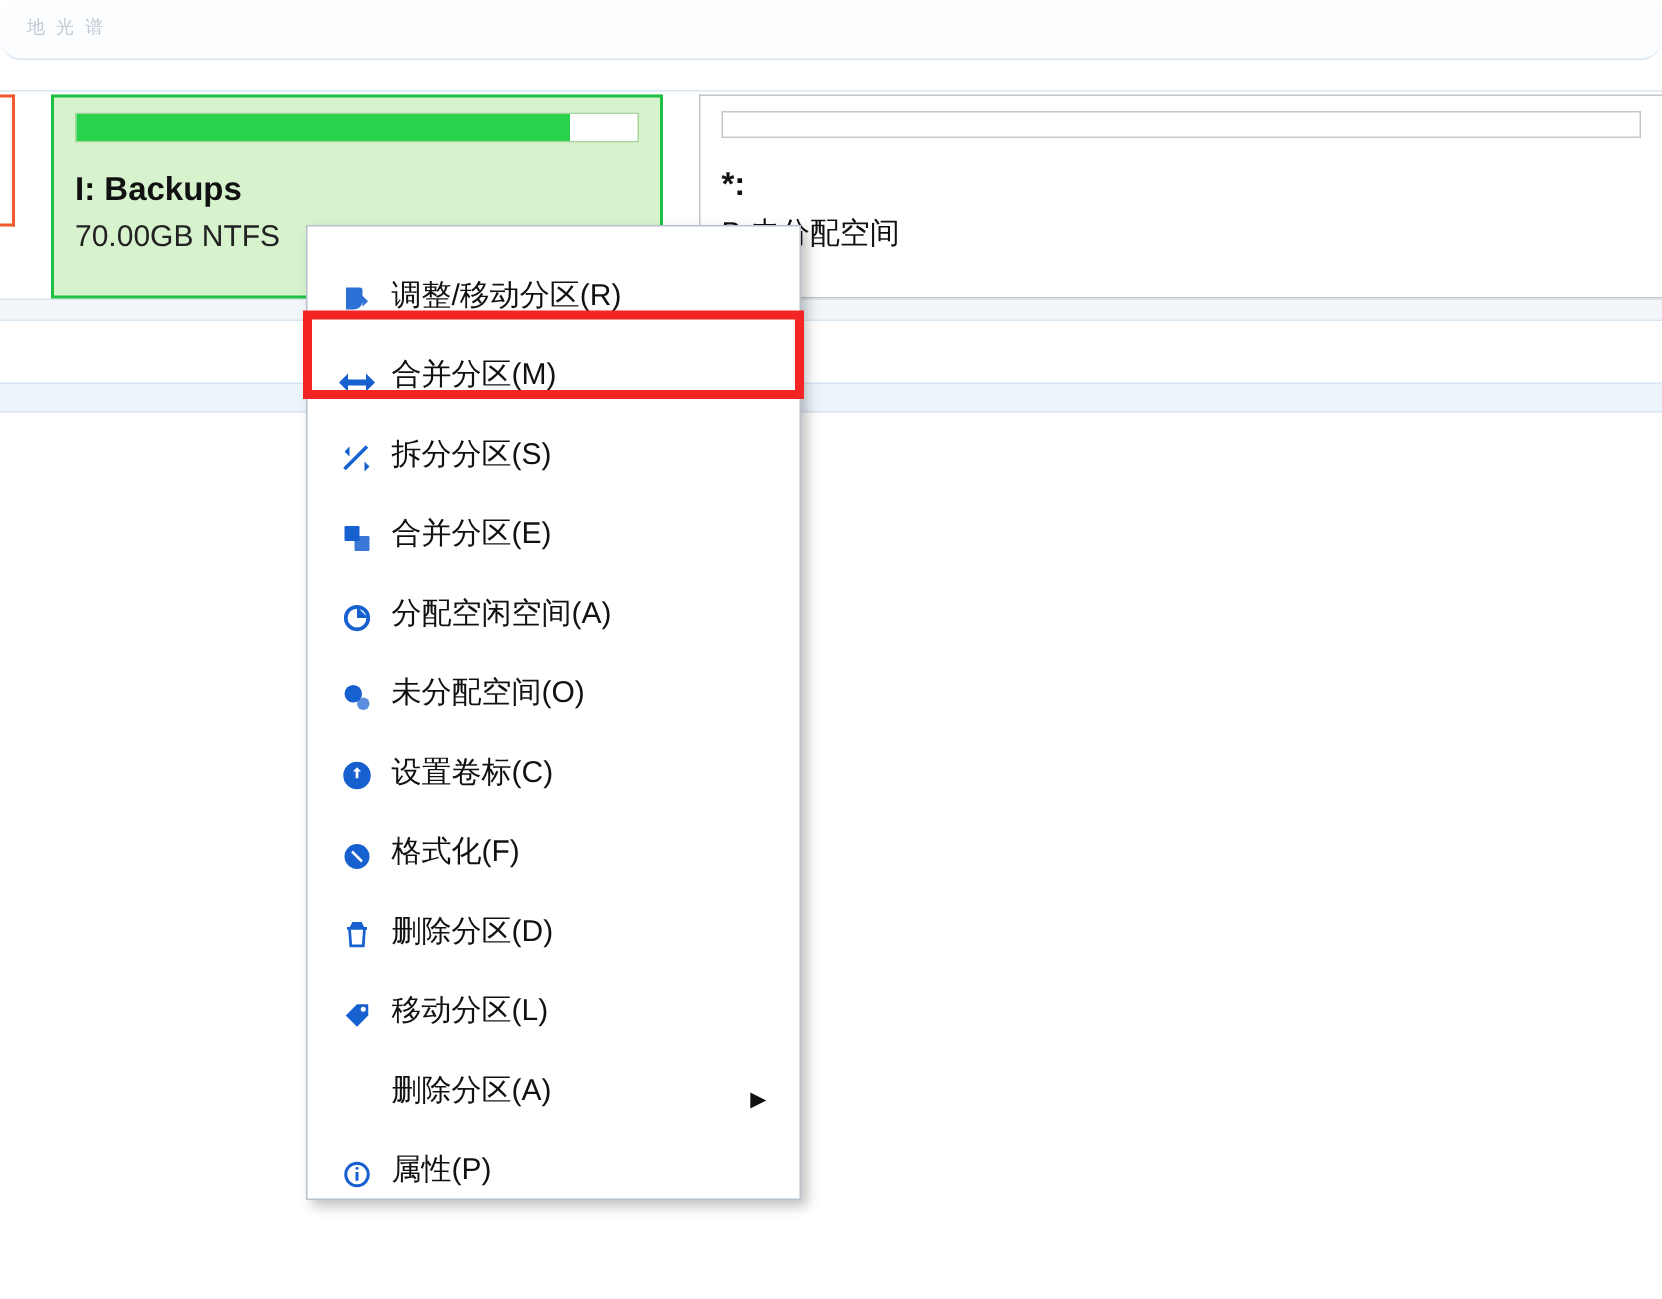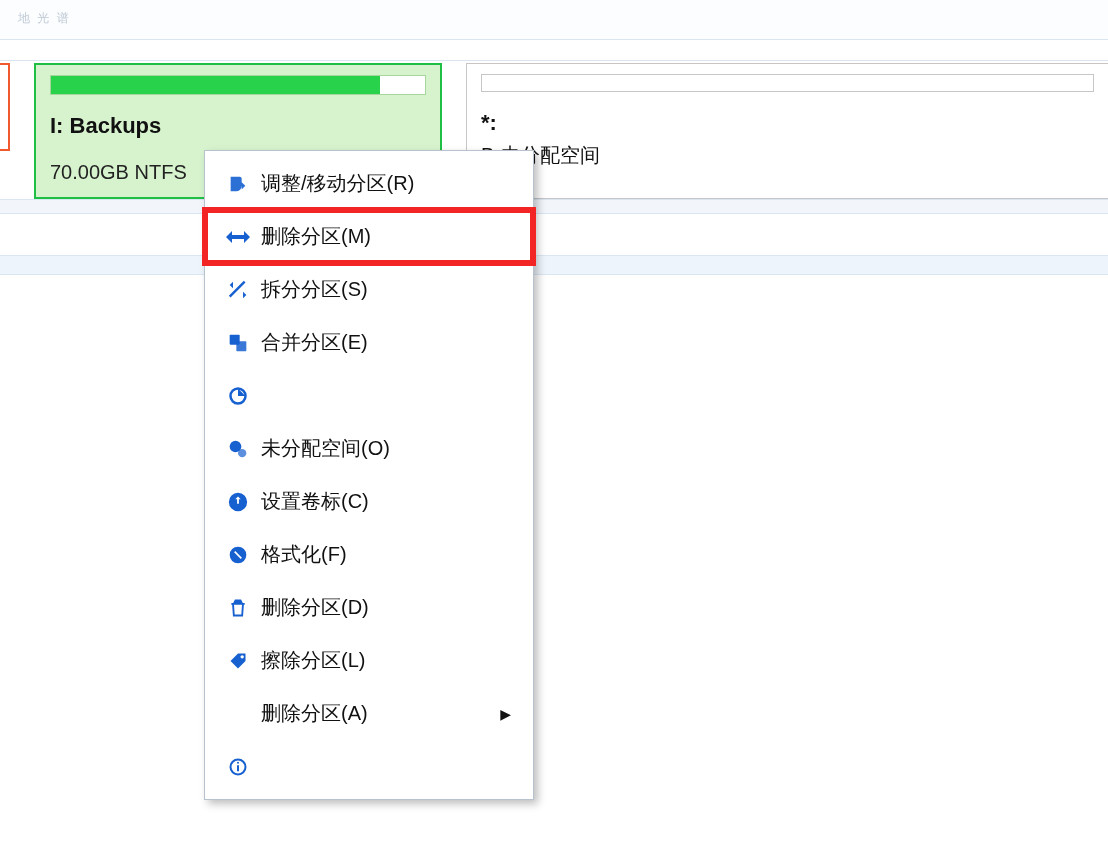--- a/index.html
+++ b/index.html
@@ -10,20 +10,21 @@
     height: 866px;
     position: relative;
     overflow: hidden;
   }
   .top-strip {
     position: absolute;
     top: 0; left: 0; right: 0;
     height: 40px;
     border-bottom: 1px solid #d9e6f2;
     background: #fbfdff;
+    border-radius: 14px;
   }
   .top-strip .faint-text {
     position: absolute;
     left: 18px;
     top: 10px;
     font-size: 12px;
     color: #bfc9d4;
     letter-spacing: 2px;
   }
   .disk-row {
@@ -67,21 +68,21 @@
   .usage-fill {
     position: absolute;
     left: 0; top: 0; bottom: 0;
     width: 88%;
     background: #28d24a;
   }
   .part-title {
     font-size: 22px;
     font-weight: 700;
     color: #111;
-    margin-bottom: 22px;
+    margin-bottom: 8px;
   }
   .part-sub {
     font-size: 20px;
     color: #222;
   }
   .unalloc-card {
     margin-left: 24px;
     margin-top: 2px;
     flex: 1;
     border: 1px solid #c6c6c6;
@@ -129,21 +130,21 @@
     left: 204px;
     top: 150px;
     width: 330px;
     background: #ffffff;
     border: 1px solid #b8c2cf;
     box-shadow: 4px 4px 8px rgba(0,0,0,0.25);
     padding: 6px 0;
   }
   .menu-item {
     display: flex;
-    align-items: center;
+    align-items: flex-end;
     height: 53px;
     padding: 0 18px 0 14px;
     font-size: 20px;
     color: #111;
     cursor: default;
     position: relative;
   }
   .menu-item .icon-slot {
     width: 38px;
     display: flex;
@@ -204,21 +205,21 @@
     </span>
     <span class="label">调整/移动分区(R)</span>
   </div>
 
   <div class="menu-item highlight">
     <span class="icon-slot">
       <svg width="24" height="16" viewBox="0 0 24 16" fill="#1660d0">
           <path d="M0 8l6-6v4h12V2l6 6-6 6v-4H6v4z"></path>
         </svg>
     </span>
-    <span class="label">删除分区(M)</span>
+    <span class="label">合并分区(M)</span>
   </div>
 
   <div class="menu-item">
     <span class="icon-slot">
       <svg width="20" height="20" viewBox="0 0 24 24" fill="#1660d0">
           <path d="M3 21L21 3l-2-2L1 19zM18 14l4 4-4 4zM6 2l-4 4 4 4z"></path>
         </svg>
     </span>
     <span class="label">拆分分区(S)</span>
   </div>
@@ -233,20 +234,21 @@
     <span class="label">合并分区(E)</span>
   </div>
 
   <div class="menu-item">
     <span class="icon-slot">
       <svg width="20" height="20" viewBox="0 0 24 24" fill="none" stroke="#1660d0" stroke-width="3">
           <circle cx="12" cy="12" r="9"></circle>
           <path d="M12 3v9h9" fill="#1660d0" stroke="none"></path>
         </svg>
     </span>
+    <span class="label">分配空闲空间(A)</span>
   </div>
 
   <div class="menu-item">
     <span class="icon-slot">
       <svg width="20" height="20" viewBox="0 0 24 24" fill="#1660d0">
           <circle cx="9" cy="9" r="7"></circle>
           <circle cx="17" cy="17" r="5" opacity=".7"></circle>
         </svg>
     </span>
     <span class="label">未分配空间(O)</span>
@@ -280,33 +282,34 @@
     <span class="label">删除分区(D)</span>
   </div>
 
   <div class="menu-item">
     <span class="icon-slot">
       <svg width="20" height="20" viewBox="0 0 24 24" fill="#1660d0">
           <path d="M3 12l9-9h9v9l-9 9z"></path>
           <circle cx="17" cy="7" r="2" fill="#fff"></circle>
         </svg>
     </span>
-    <span class="label">擦除分区(L)</span>
+    <span class="label">移动分区(L)</span>
   </div>
 
 
   <div class="menu-item no-icon">
     <span class="icon-slot"></span>
     <span class="label">删除分区(A)</span>
     <span class="chevron">▶</span>
   </div>
 
   <div class="menu-item">
     <span class="icon-slot">
       <svg width="20" height="20" viewBox="0 0 24 24" fill="none" stroke="#1660d0" stroke-width="2.4">
           <circle cx="12" cy="12" r="9"></circle>
           <line x1="12" y1="10" x2="12" y2="17"></line>
           <circle cx="12" cy="7" r="1.2" fill="#1660d0" stroke="none"></circle>
         </svg>
     </span>
+    <span class="label">属性(P)</span>
   </div>
 
 </div>
 
 </body></html>

